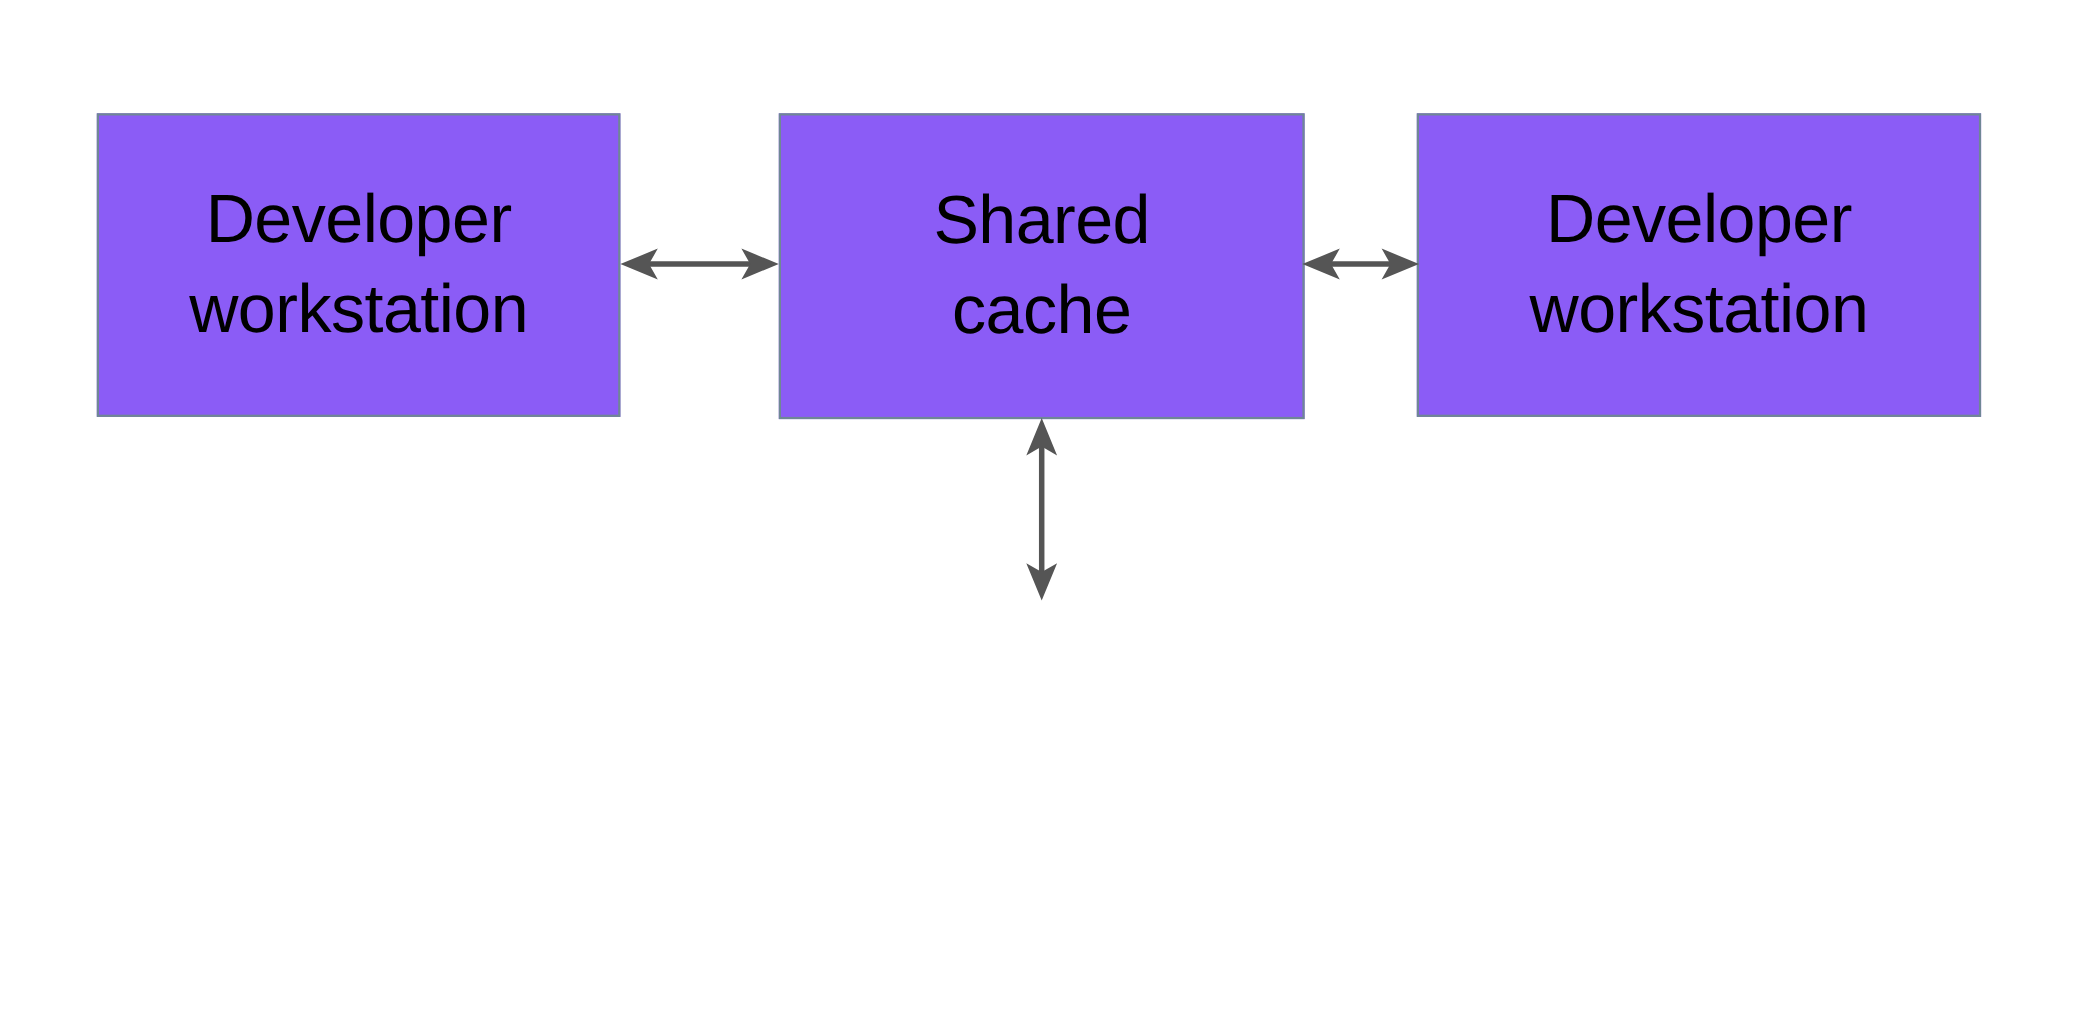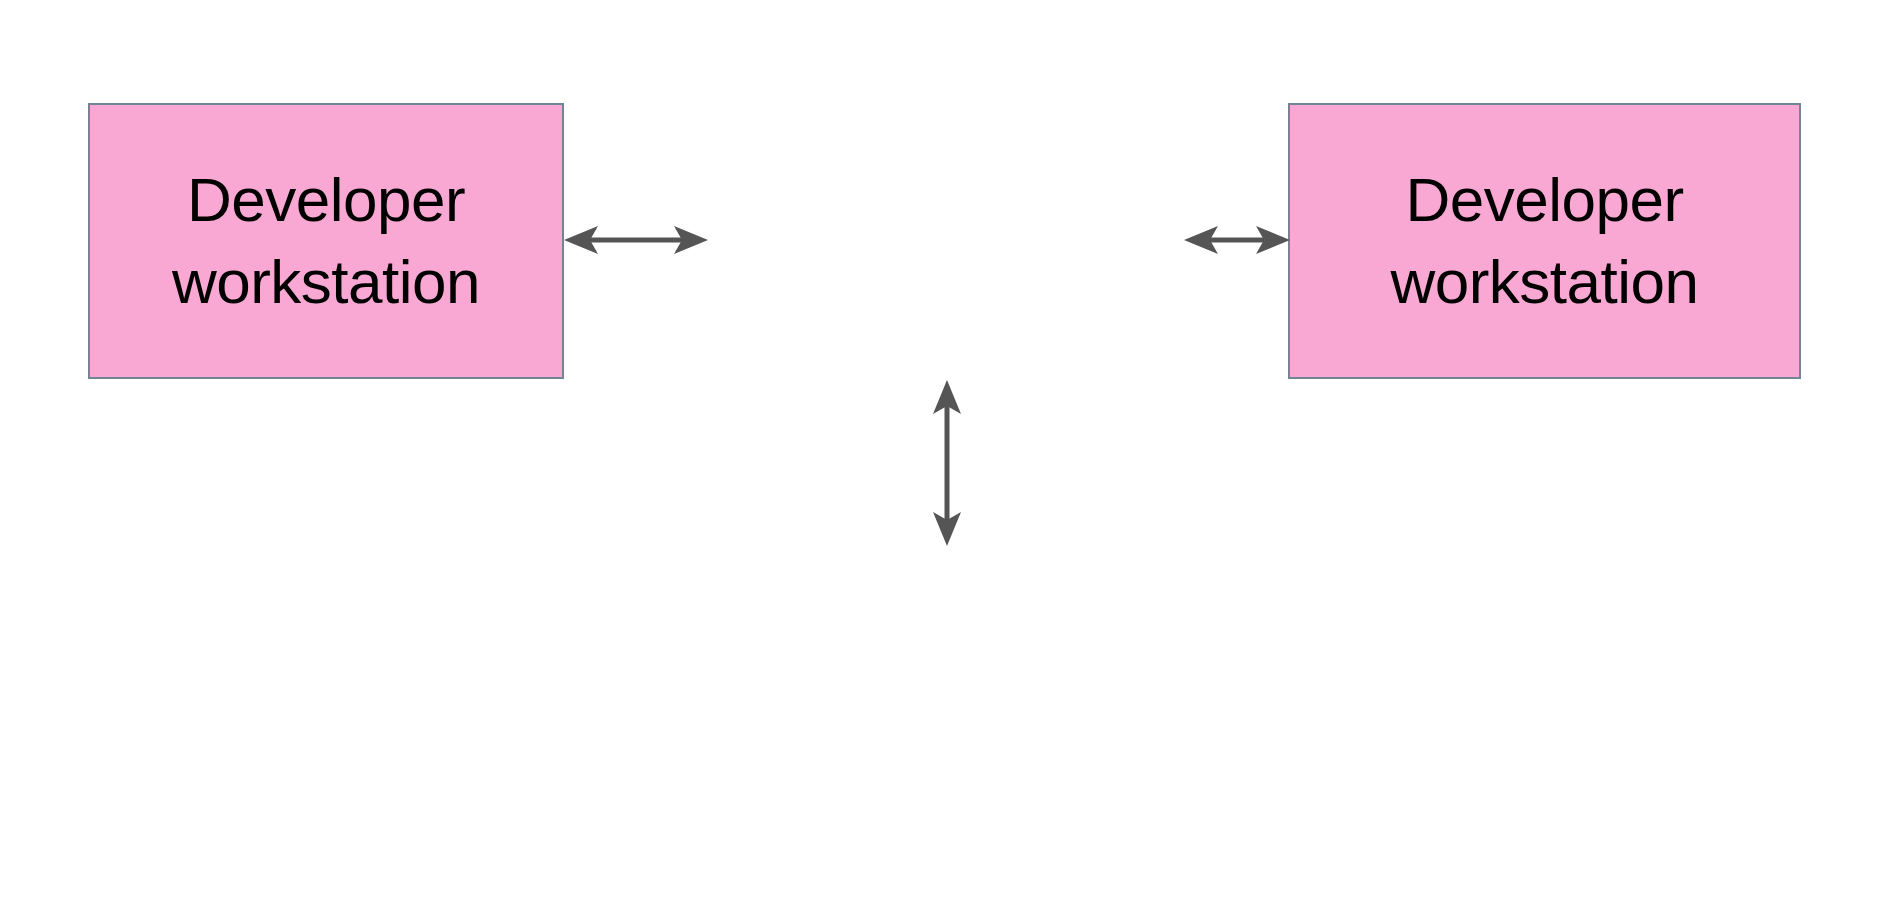--- a/index.html
+++ b/index.html
@@ -15,21 +15,21 @@
   #canvas {
     position: relative;
     width: 1900px;
     height: 922px;
     background: #ffffff;
     overflow: hidden;
   }
   .node {
     position: absolute;
     box-sizing: border-box;
-    background: #f9a8d4;
+    background: #8b5cf6;
     border: 2px solid #6f8795;
     display: flex;
     align-items: center;
     justify-content: center;
     text-align: center;
   }
   .node-label {
     display: block;
     color: #000000;
     font-family: "Liberation Sans", sans-serif;
@@ -61,20 +61,24 @@
 </head>
 <body>
 
 <div id="canvas">
 
   <div class="node" id="node-dev-left">
     <span class="node-label">Developer
 workstation</span>
   </div>
 
+  <div class="node" id="node-shared">
+    <span class="node-label">Shared
+cache</span>
+  </div>
 
   <div class="node" id="node-dev-right">
     <span class="node-label">Developer
 workstation</span>
   </div>
 
 
   <svg class="edge" id="edge-left" viewBox="0 0 160 70">
     <g fill="#555555" stroke="none">
       <rect x="26" y="32.5" width="108" height="5"></rect>

